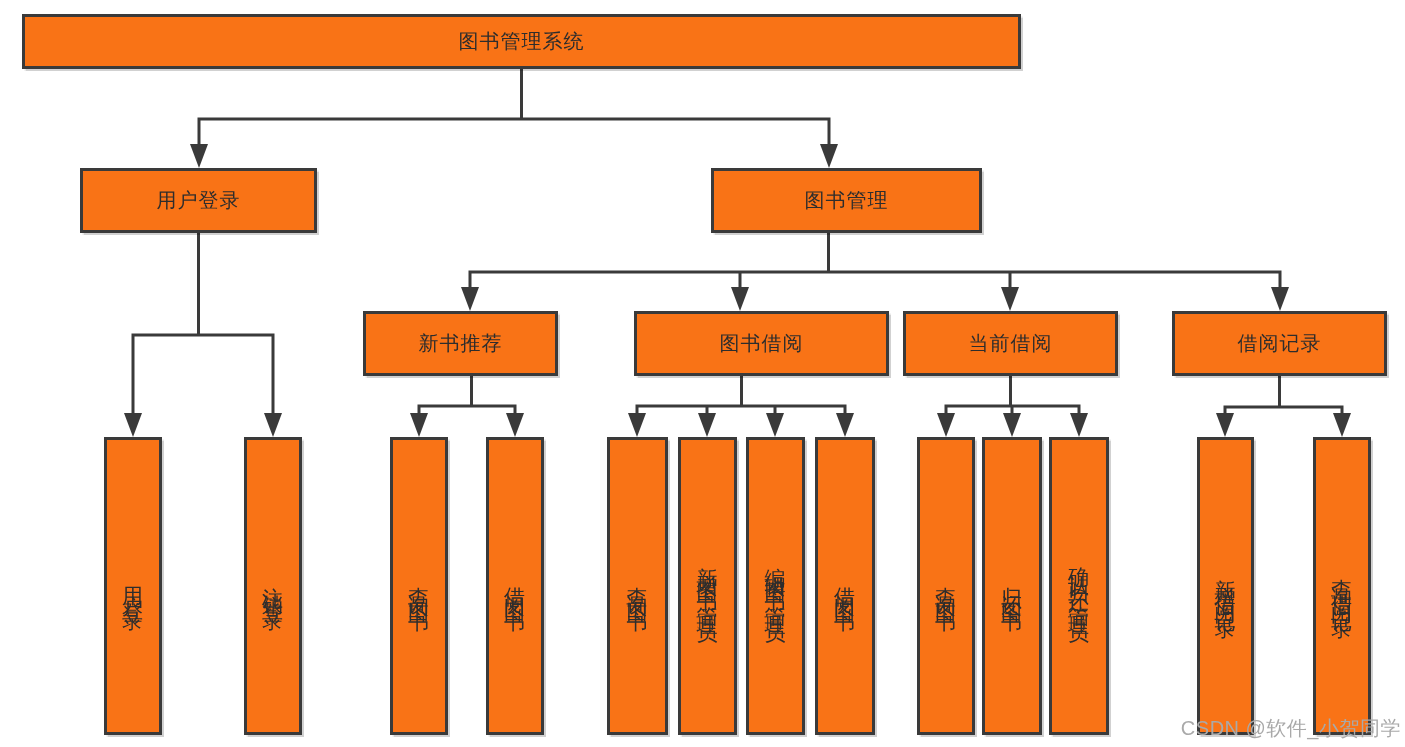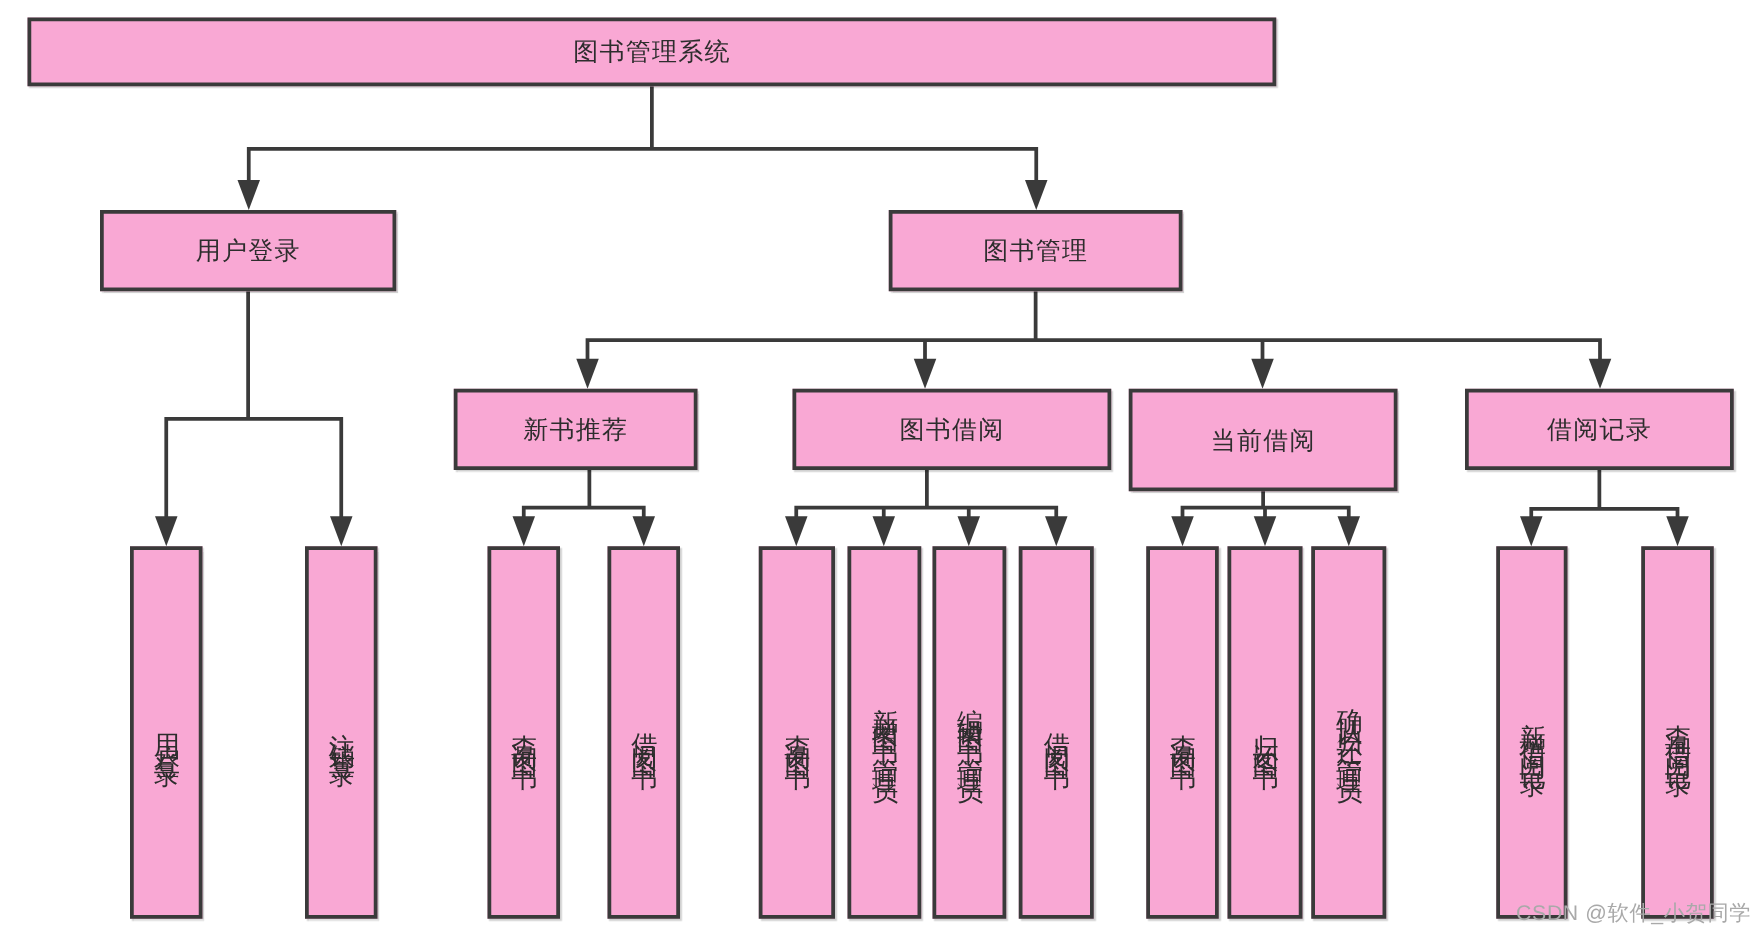--- a/index.html
+++ b/index.html
@@ -2,32 +2,32 @@
 <html><head>
 <meta charset="utf-8">
 <style>
   html,body{margin:0;padding:0;background:#fff;}
   .canvas{
     position:relative;width:1405px;height:747px;background:#ffffff;
     font-family:"Liberation Sans","DejaVu Sans",sans-serif;overflow:hidden;
   }
   .wires{position:absolute;left:0;top:0;width:1405px;height:747px;}
   .node{
-    position:absolute;box-sizing:border-box;background:#f9a8d4;
+    position:absolute;box-sizing:border-box;background:#f97316;
     border:3px solid #3a3a3a;display:flex;align-items:center;justify-content:center;
     color:#2d2d2d;box-shadow:1.5px 1.5px 1px rgba(0,0,0,0.18);
   }
   .hnode{font-size:20px;letter-spacing:1px;}
   .leaf{top:437px;height:298px;}
   .leaf .vtext{
     writing-mode:vertical-rl;text-orientation:mixed;
     font-size:21px;line-height:1;letter-spacing:8px;color:#2d2d2d;
   }
   .watermark{
-    position:absolute;right:4px;bottom:5px;font-size:17px;color:#a9a9a9;
+    position:absolute;right:4px;bottom:5px;font-size:20px;color:#a9a9a9;
     letter-spacing:0.5px;white-space:nowrap;
   }
 </style>
 </head>
 <body>
 
 <div class="canvas">
 
   <svg class="wires" viewBox="0 0 1405 747" xmlns="http://www.w3.org/2000/svg">
     <g stroke="#3a3a3a" stroke-width="3" fill="none">
@@ -62,31 +62,31 @@
     </g>
   </svg>
 
   <div class="node hnode" style="left:22px;top:14px;width:999px;height:55px">
     <span>图书管理系统</span>
   </div>
 
   <div class="node hnode" style="left:80px;top:168px;width:237px;height:65px">
     <span>用户登录</span>
   </div>
-  <div class="node hnode" style="left:711px;top:168px;width:235px;height:65px">
+  <div class="node hnode" style="left:711px;top:168px;width:271px;height:65px">
     <span>图书管理</span>
   </div>
 
   <div class="node hnode" style="left:363px;top:311px;width:195px;height:65px">
     <span>新书推荐</span>
   </div>
   <div class="node hnode" style="left:634px;top:311px;width:255px;height:65px">
     <span>图书借阅</span>
   </div>
-  <div class="node hnode" style="left:903px;top:311px;width:215px;height:82px">
+  <div class="node hnode" style="left:903px;top:311px;width:215px;height:65px">
     <span>当前借阅</span>
   </div>
   <div class="node hnode" style="left:1172px;top:311px;width:215px;height:65px">
     <span>借阅记录</span>
   </div>
 
   <div class="node leaf" style="left:104px;width:58px">
     <span class="vtext">用户登录</span>
   </div>
   <div class="node leaf" style="left:244px;width:58px">

